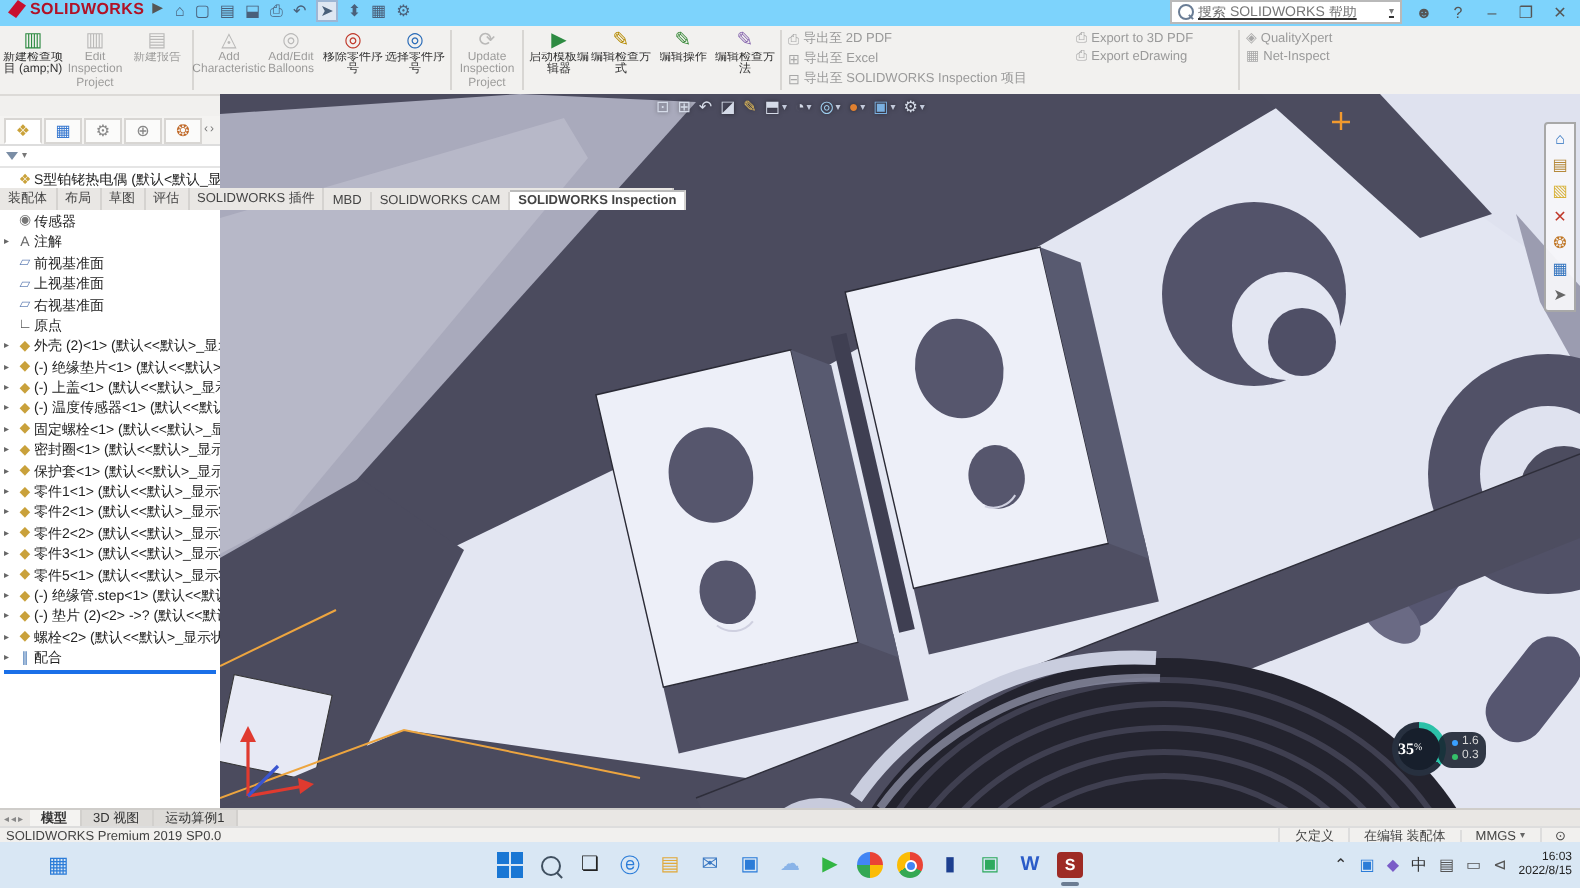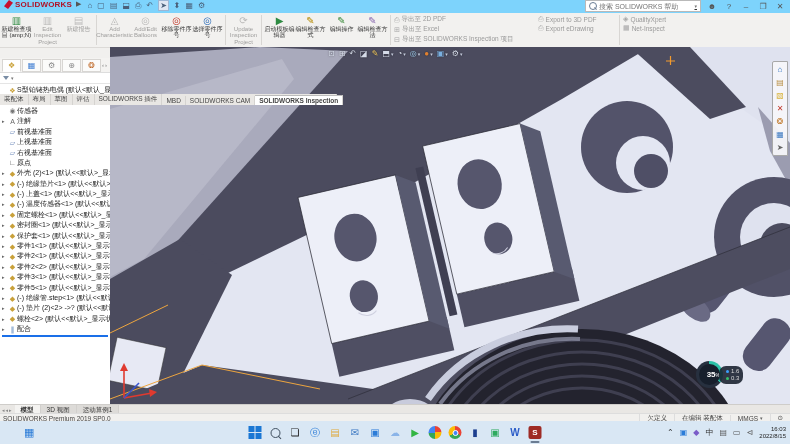--- a/index.html
+++ b/index.html
@@ -69,21 +69,21 @@
   .hudbtn .hc{font-size:5px;color:#c3cadb;}
   .taskpane{position:absolute;right:2px;top:14px;width:14px;background:rgba(246,246,249,.95);
             border:1px solid #a8a8a8;border-radius:2px 0 0 2px;display:flex;flex-direction:column;
             align-items:center;gap:4px;padding:3px 0;z-index:6;}
   .tpbtn{font-size:8px;line-height:9px;}
   .badge{position:absolute;left:586px;top:314px;display:flex;align-items:center;z-index:6;}
   .badge-circle{width:27px;height:27px;border-radius:50%;
      background:conic-gradient(#2bc1a8 0 126deg,#27303f 126deg 360deg);
      display:flex;align-items:center;justify-content:center;flex:0 0 auto;}
   .badge-inner{width:21px;height:21px;border-radius:50%;background:#171f2c;color:#fff;
-     display:flex;align-items:center;justify-content:flex-end;font-size:8px;font-weight:bold;}
+     display:flex;align-items:center;justify-content:flex-start;font-size:8px;font-weight:bold;font-family:Liberation Serif, serif;}
   .badge-inner .pct{font-size:5px;font-weight:normal;}
   .badge-stats{background:rgba(23,31,44,.88);border-radius:7px;margin-left:-4px;padding:2px 4px 2px 7px;}
   .bstat{display:flex;align-items:center;gap:2px;font-size:6px;color:#d8d8d8;line-height:7px;}
   .dot{width:3px;height:3px;border-radius:50%;}
   .dot.blue{background:#3aa0ff}.dot.green{background:#35c06a}
   
   .btabs{position:absolute;left:0;top:404px;width:790px;height:9px;background:#e9e7e4;
          display:flex;align-items:center;border-top:1px solid #cfcdca;}
   .bnav{font-size:5px;color:#888;padding:0 2px;letter-spacing:1px;}
   .btab{font-size:6.5px;padding:0 6px;border-right:1px solid #d2d0cd;color:#333;height:9px;line-height:9px;background:#dddbd8;}

